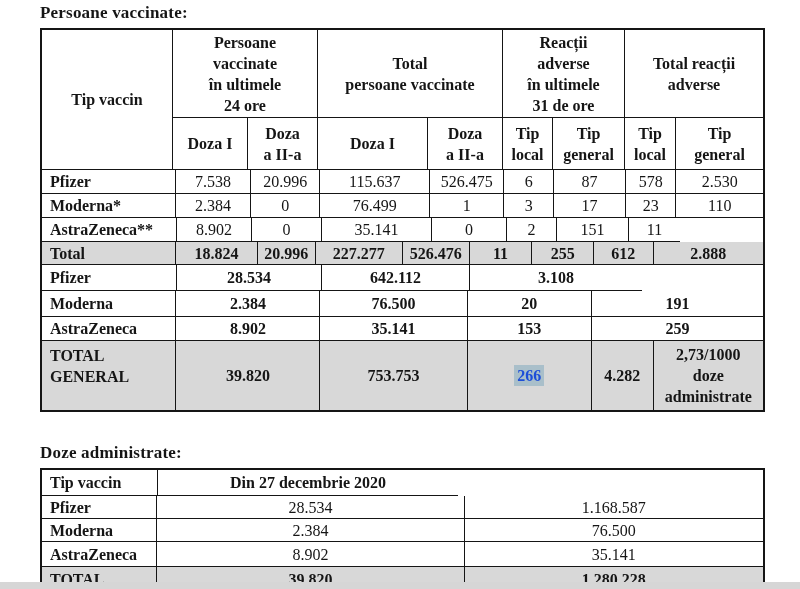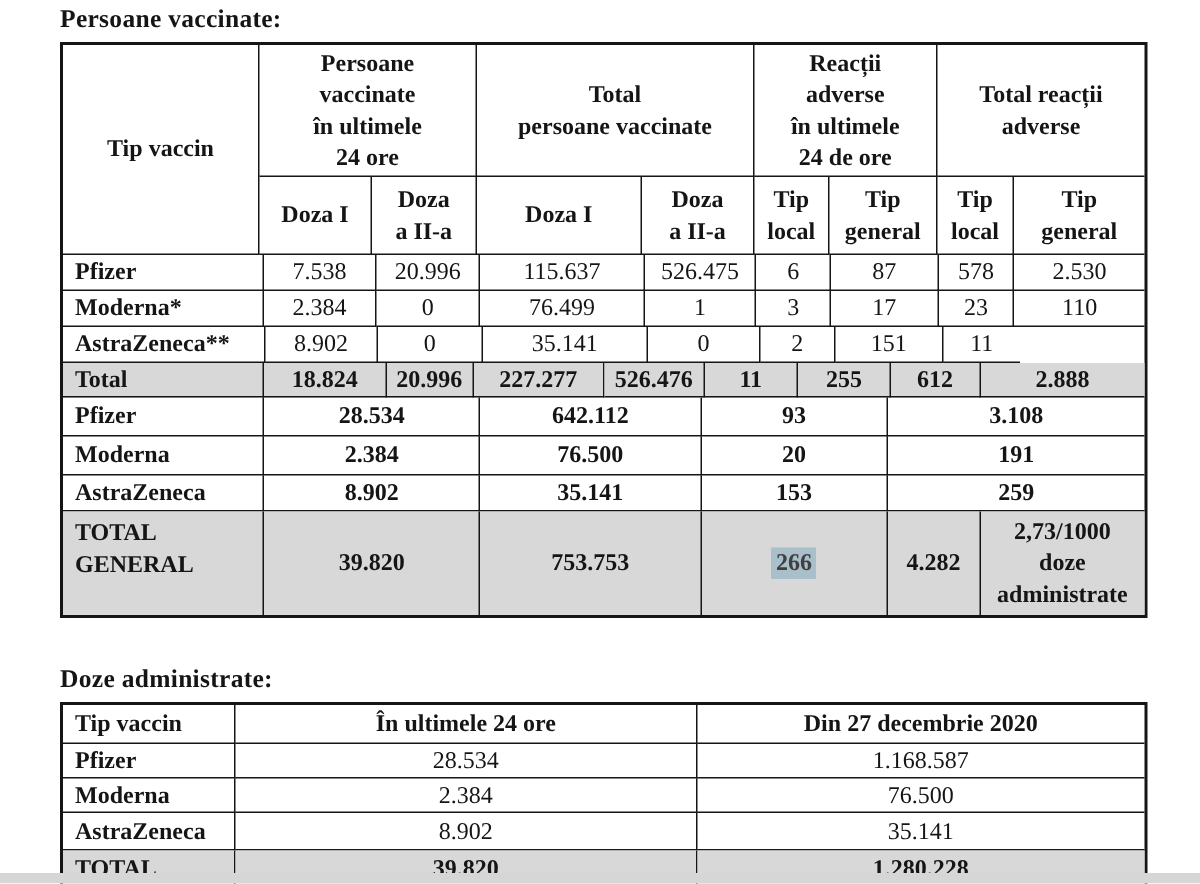--- a/index.html
+++ b/index.html
@@ -43,21 +43,21 @@
   .hgroup .hsub { flex:1; }
   .hgroup .hsub .c { height:100%; }
   .trow > .c:last-child { border-right:none; }
   .hgroup:last-child > .gt { border-right:none; }
   .hgroup:last-child .hsub .c:last-child { border-right:none; }
   .trow.lastrow .c { border-bottom:none; }
   .gray .c { background:#d8d8d8; }
   .toplbl { align-items:flex-start; padding-top:4px; }
   .rate { line-height:21px; font-weight:bold; }
   .sel {
-    background:#a9bfca; color:#404040;
+    background:#a9bfca; color:#1d4ed8;
     font-weight:bold; padding:0 3px;
   }
   .sec2 { margin-top:31px; }
   .bottom-strip {
     position:absolute; left:0; bottom:0;
     width:800px; height:7px; background:#d6d6d6;
   }
 </style>
 </head>
 <body>
@@ -91,21 +91,21 @@
             <div class="c hd" style="width:110px">Doza I</div>
             <div class="c hd" style="width:75px">Doza
 a II-a</div>
           </div>
         </div>
 
         <div class="hgroup" style="width:122px">
           <div class="c hd gt">Reacții
 adverse
 în ultimele
-24 de ore</div>
+31 de ore</div>
           <div class="hsub">
             <div class="c hd" style="width:50px">Tip
 local</div>
             <div class="c hd" style="width:72px">Tip
 general</div>
           </div>
         </div>
 
         <div class="hgroup" style="width:138px">
           <div class="c hd gt">Total reacții
@@ -163,21 +163,20 @@
         <div class="c num b" style="width:63px">11</div>
         <div class="c num b" style="width:62px">255</div>
         <div class="c num b" style="width:60px">612</div>
         <div class="c num b" style="width:110px">2.888</div>
       </div>
 
       <div class="trow" style="height:26px">
         <div class="c lbl" style="width:135px">Pfizer</div>
         <div class="c num b" style="width:145px">28.534</div>
         <div class="c num b" style="width:148px">642.112</div>
-        <div class="c num b" style="width:125px">93</div>
         <div class="c num b" style="width:172px">3.108</div>
       </div>
 
       <div class="trow" style="height:26px">
         <div class="c lbl" style="width:135px">Moderna</div>
         <div class="c num b" style="width:145px">2.384</div>
         <div class="c num b" style="width:148px">76.500</div>
         <div class="c num b" style="width:125px">20</div>
         <div class="c num b" style="width:172px">191</div>
       </div>
@@ -206,21 +205,20 @@
 
     </div>
   </div>
 
   <div class="sec2">
     <div class="doc-title">Doze administrate:</div>
 
     <div class="tbl">
       <div class="trow" style="height:26px">
         <div class="c lbl" style="width:116px">Tip vaccin</div>
-        <div class="c hd" style="width:309px">În ultimele 24 ore</div>
         <div class="c hd" style="width:300px">Din 27 decembrie 2020</div>
       </div>
 
       <div class="trow" style="height:23px">
         <div class="c lbl" style="width:116px">Pfizer</div>
         <div class="c num" style="width:309px">28.534</div>
         <div class="c num" style="width:300px">1.168.587</div>
       </div>
 
       <div class="trow" style="height:23px">

